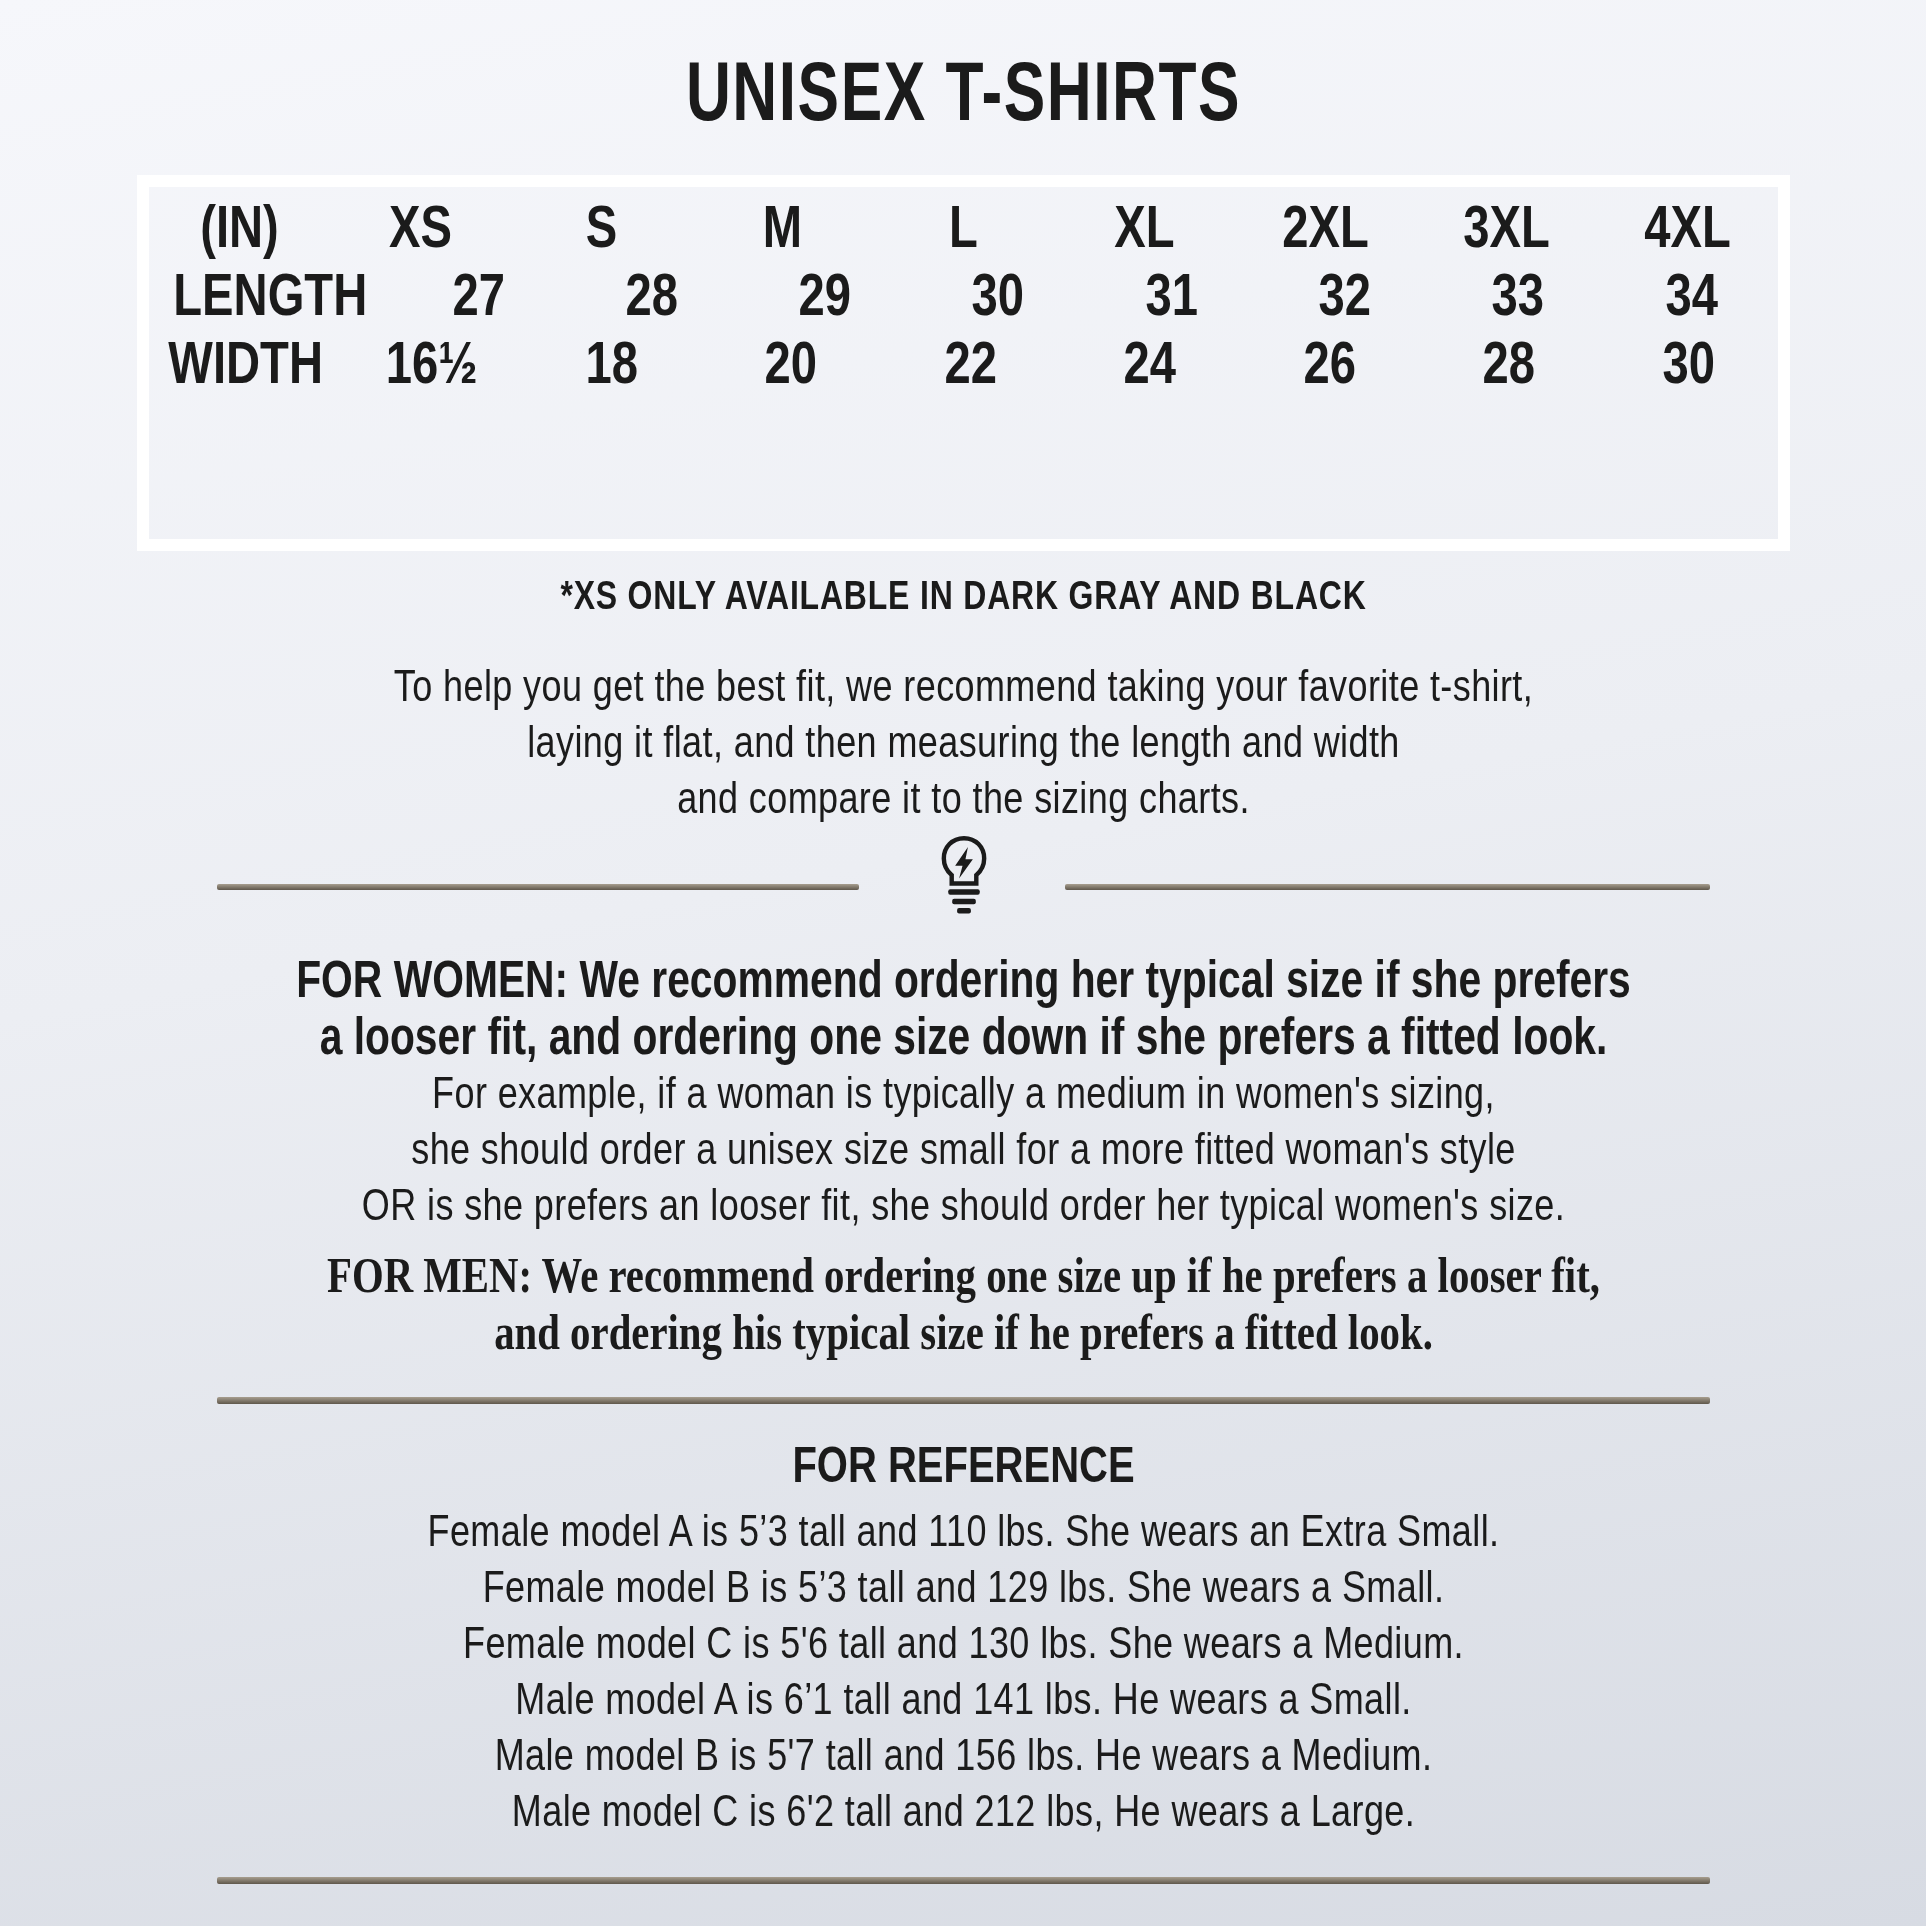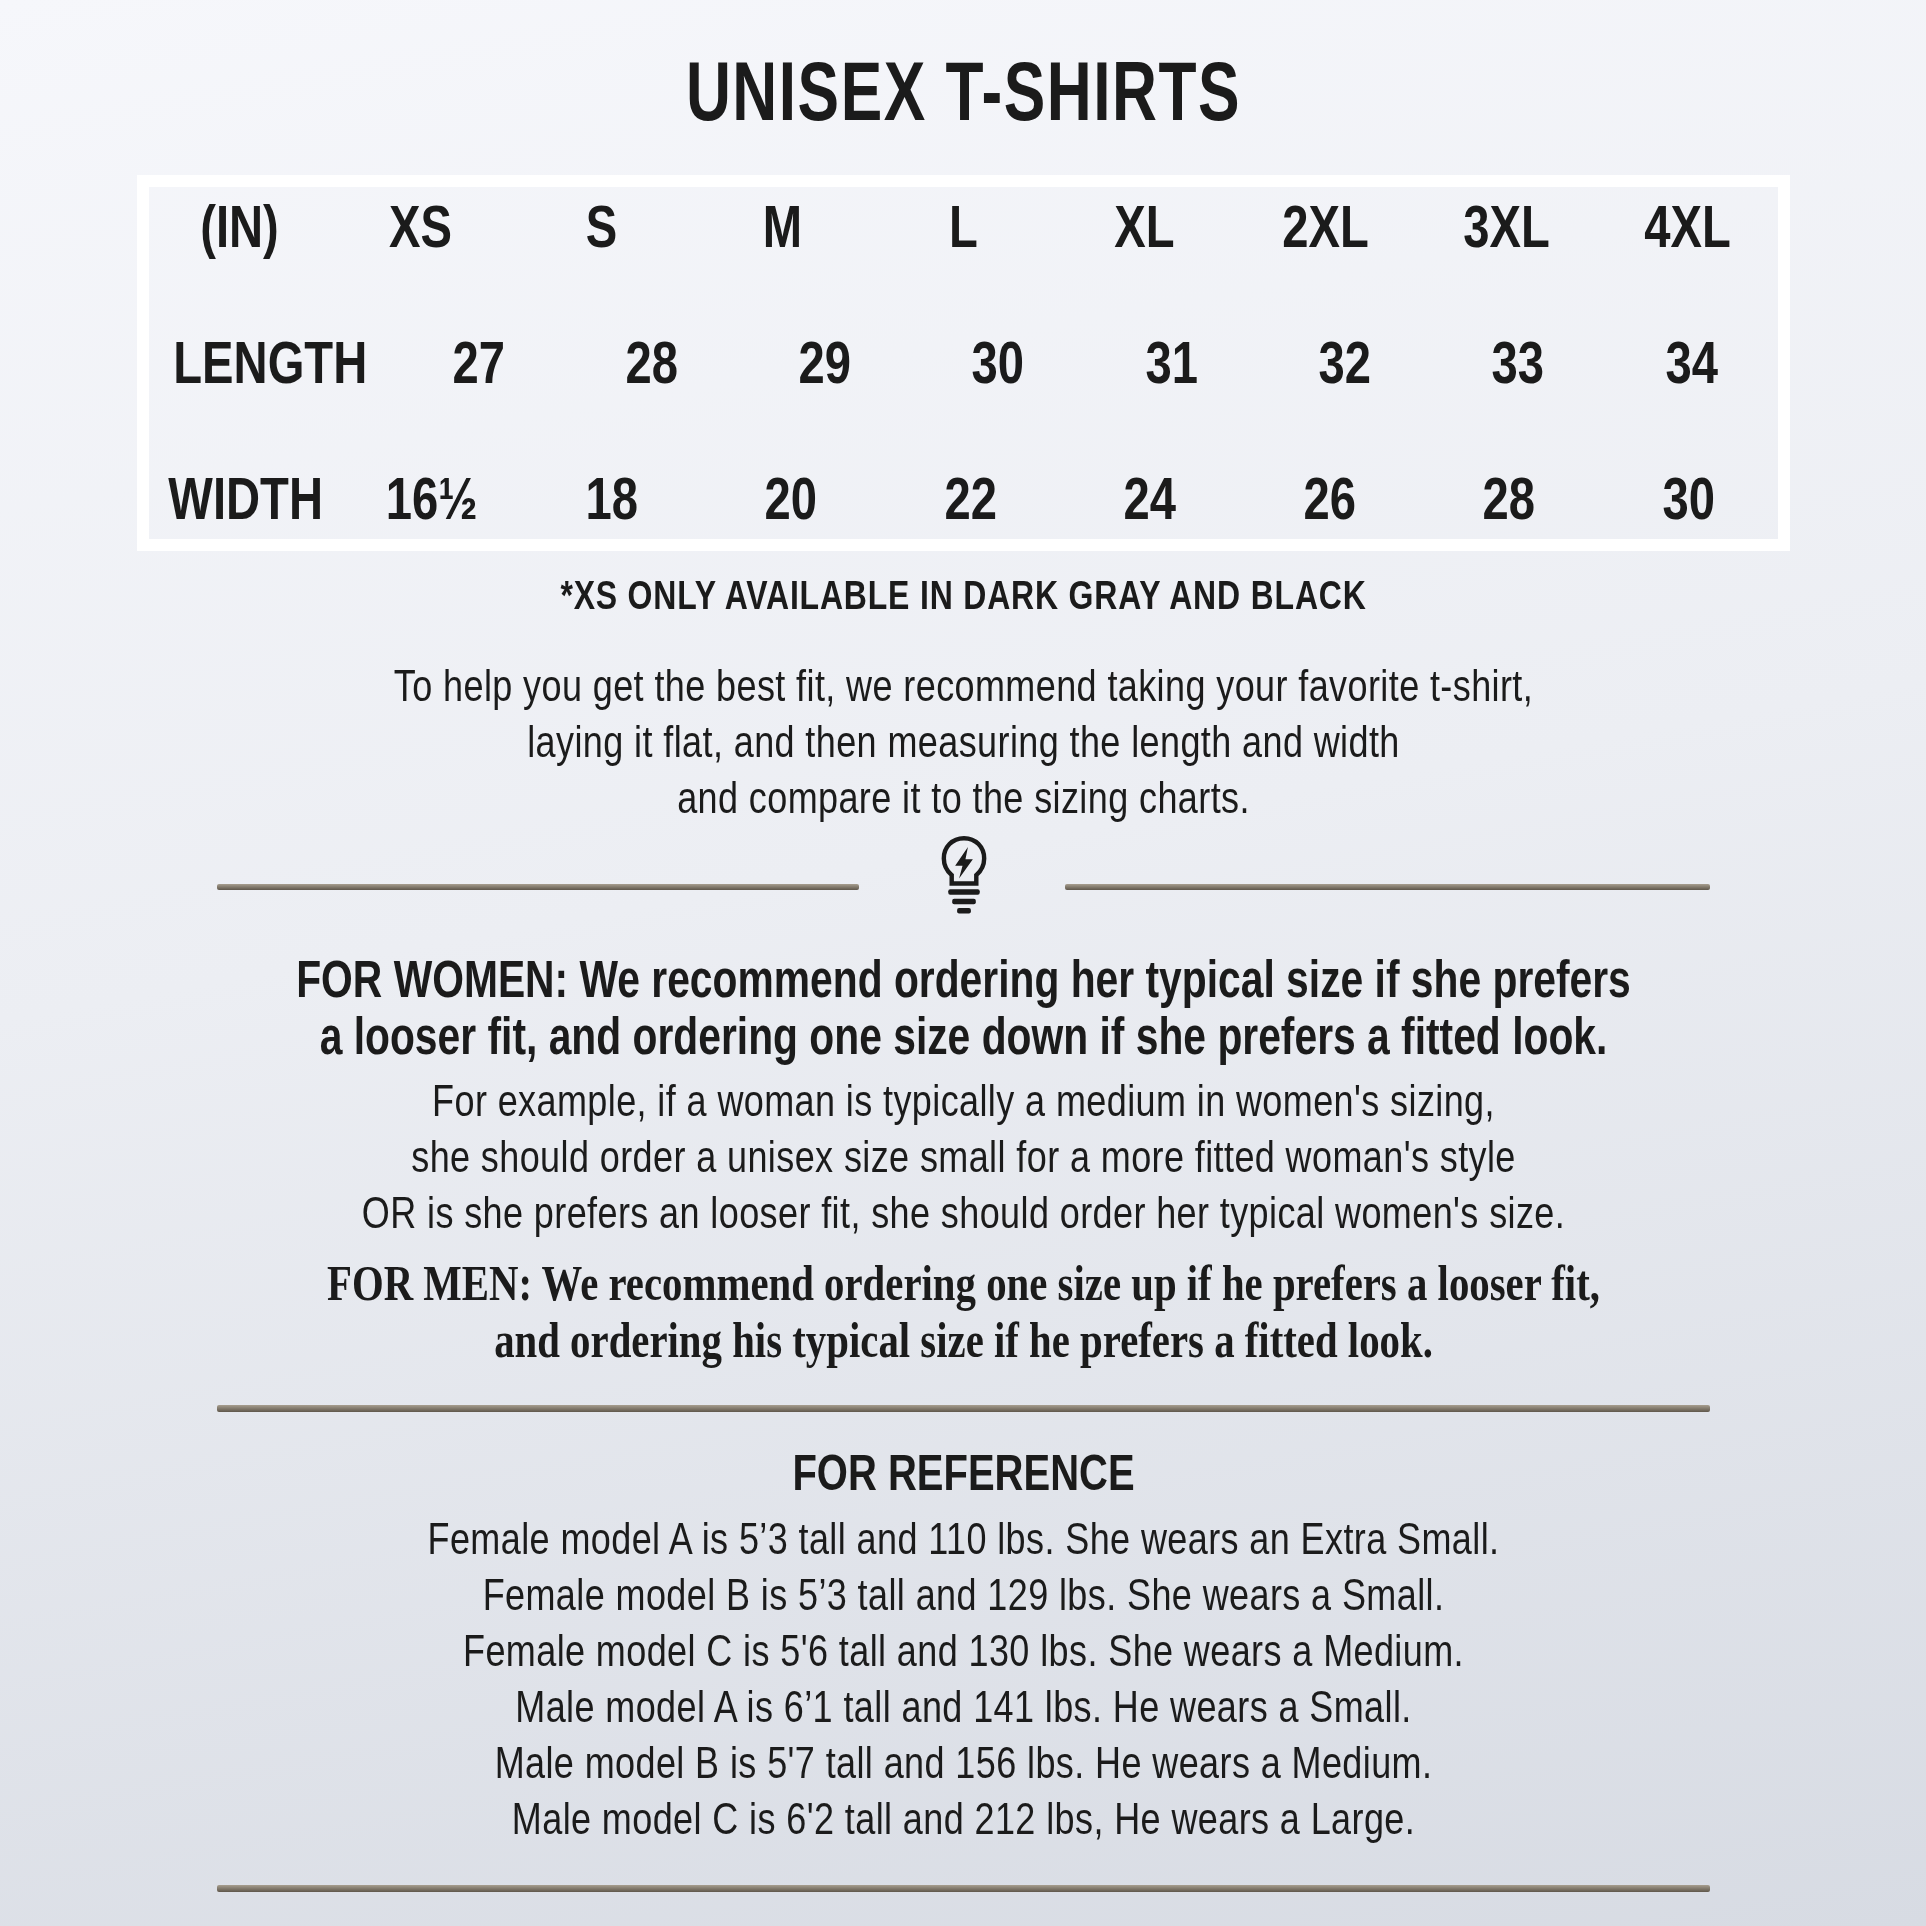--- a/index.html
+++ b/index.html
@@ -29,21 +29,21 @@
   }
 
   .size-table {
     box-sizing: border-box;
     width: 1653px;
     height: 376px;
     margin: 38px auto 0 auto;
     border: 12px solid #ffffff;
     display: flex;
     flex-direction: column;
-    justify-content: space-between;
+    justify-content: flex-start;
     padding: 6px 0;
   }
   .t-row {
     display: flex;
     align-items: center;
     font-weight: bold;
     font-size: 59px;
     letter-spacing: 0px;
   }
   .t-label { flex: 0 0 287px; text-align: center; }
@@ -89,21 +89,21 @@
   .rule-left  { left: 0;  width: 642px; }
   .rule-right { right: 0; width: 645px; }
   .bulb-wrap {
     position: absolute;
     left: 50%;
     top: 0;
     transform: translateX(-50%);
   }
 
   .women-rec { margin-top: 22px; }
-  .women-example { margin-top: 8px; }
+  .women-example { margin-top: 0; }
   .men-rec { margin-top: 14px; font-family: Liberation Serif, serif; }
 
   .full-divider {
     width: 1493px;
     height: 7px;
     margin: 36px auto 0 auto;
     background: linear-gradient(#a79e8f, #5f574b);
     border-radius: 2px;
   }
   .full-divider.bottom { margin-top: 38px; }

